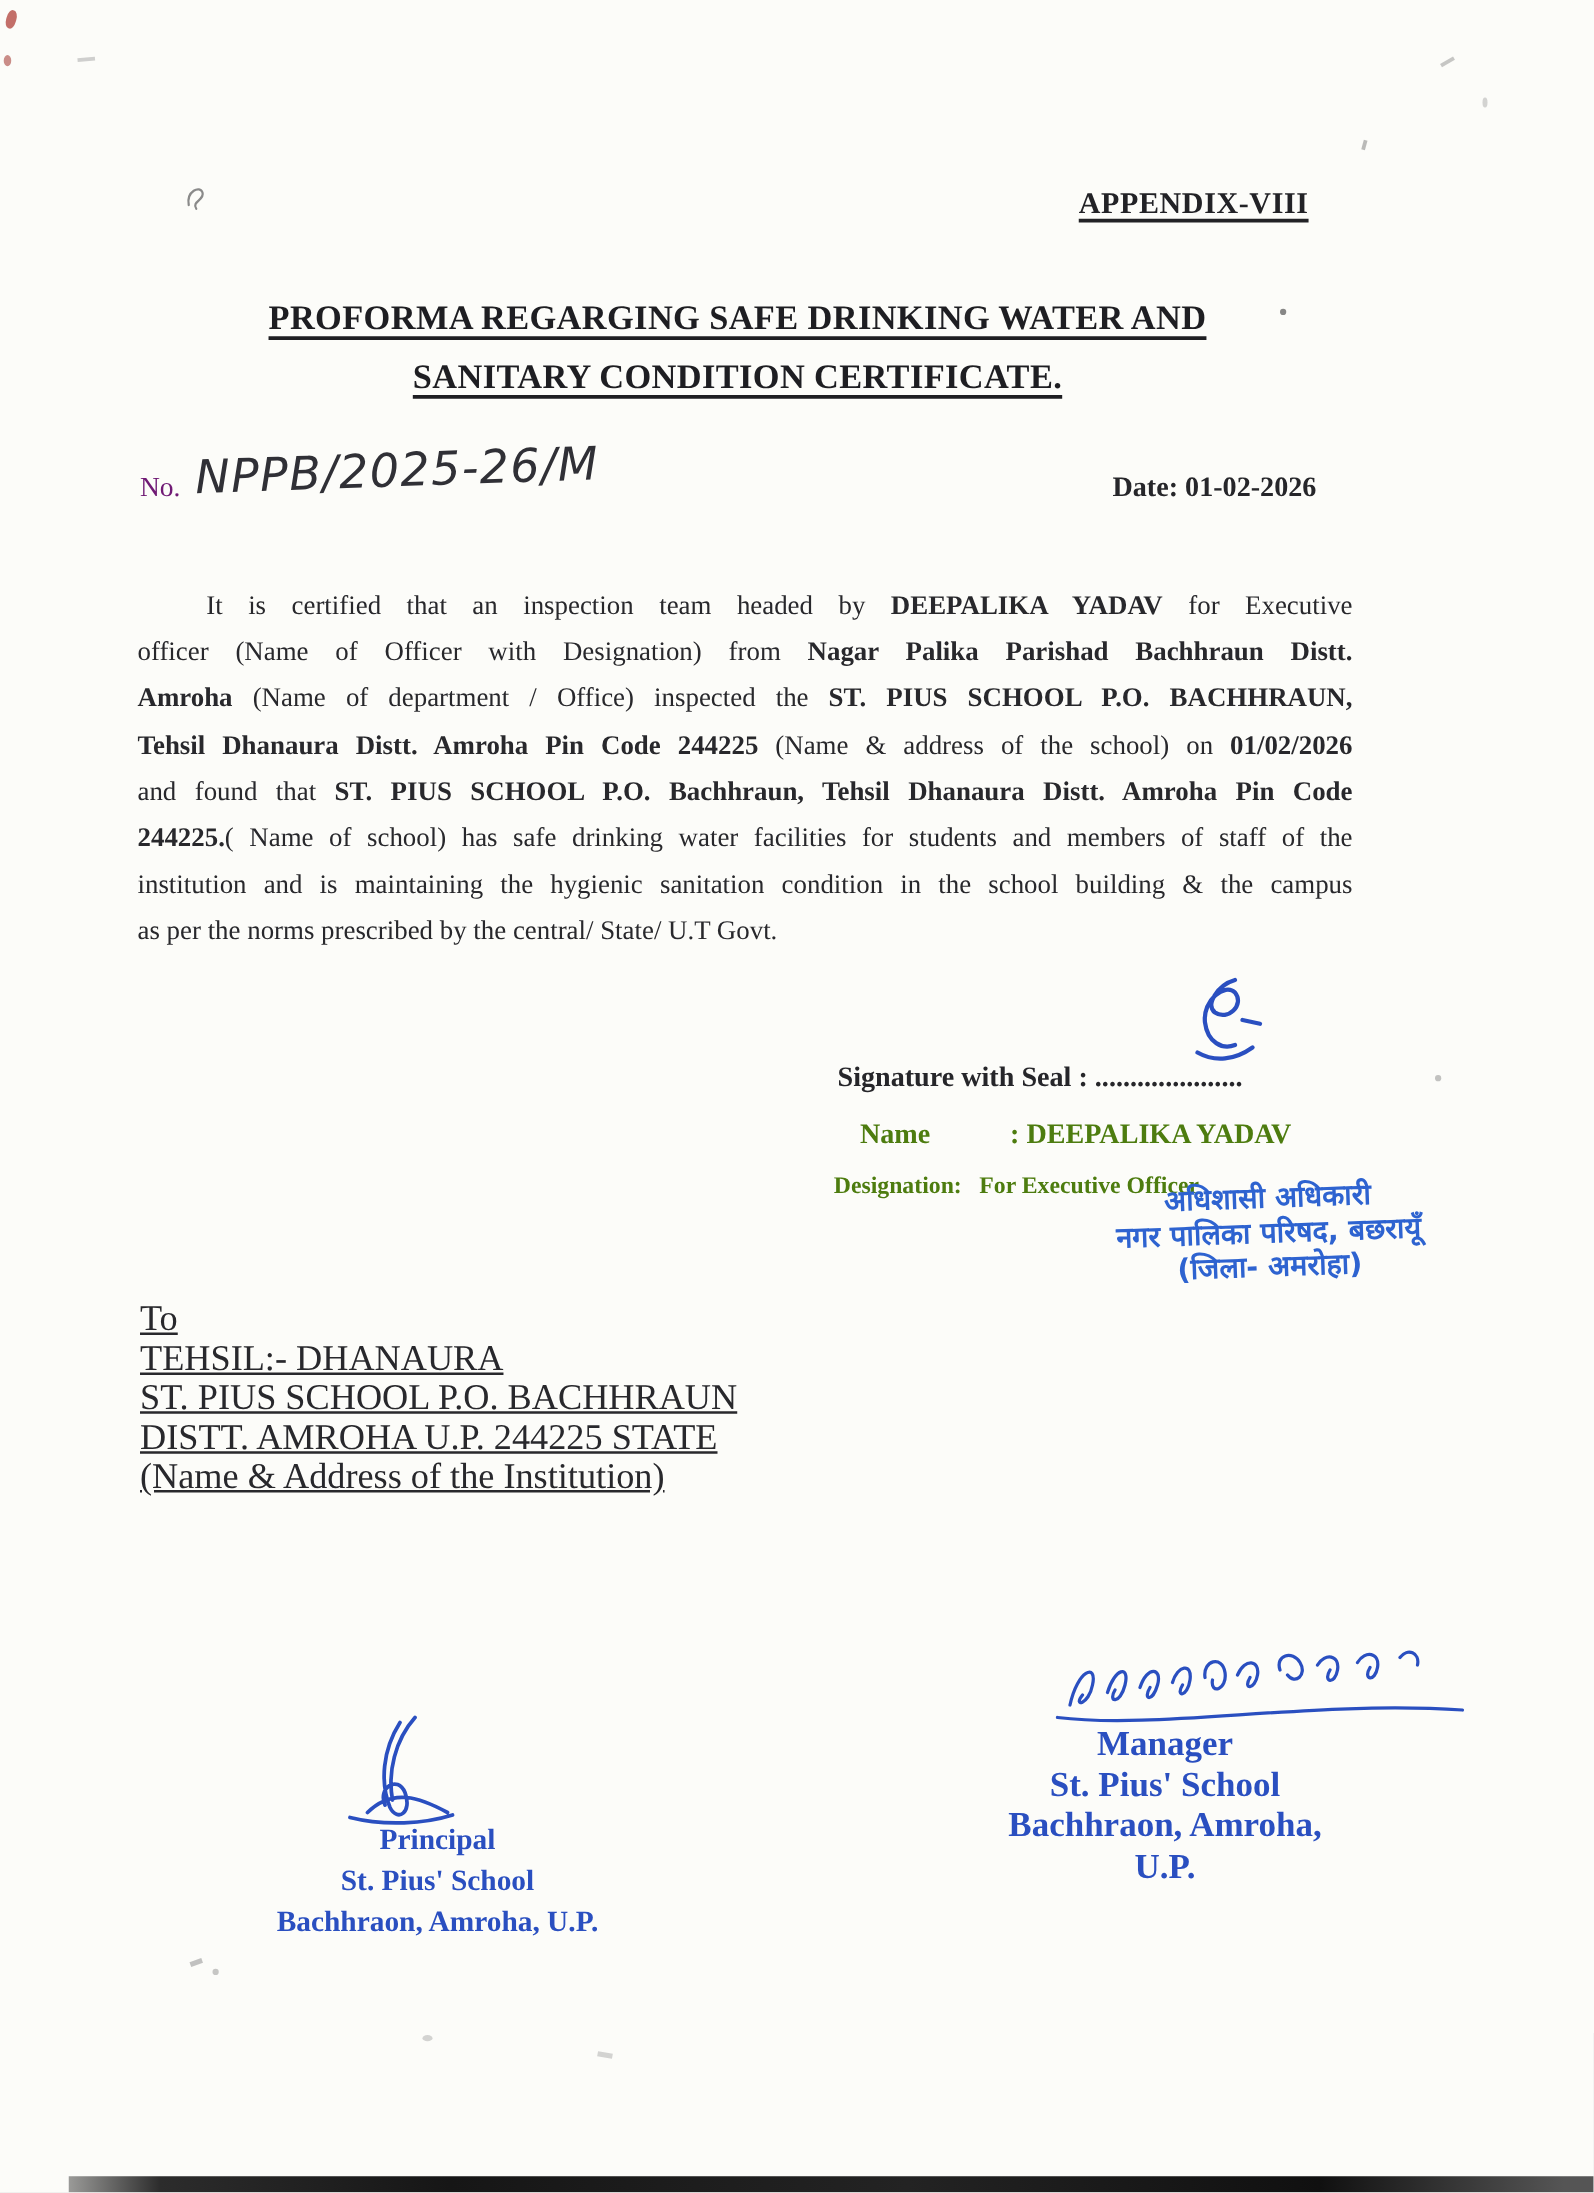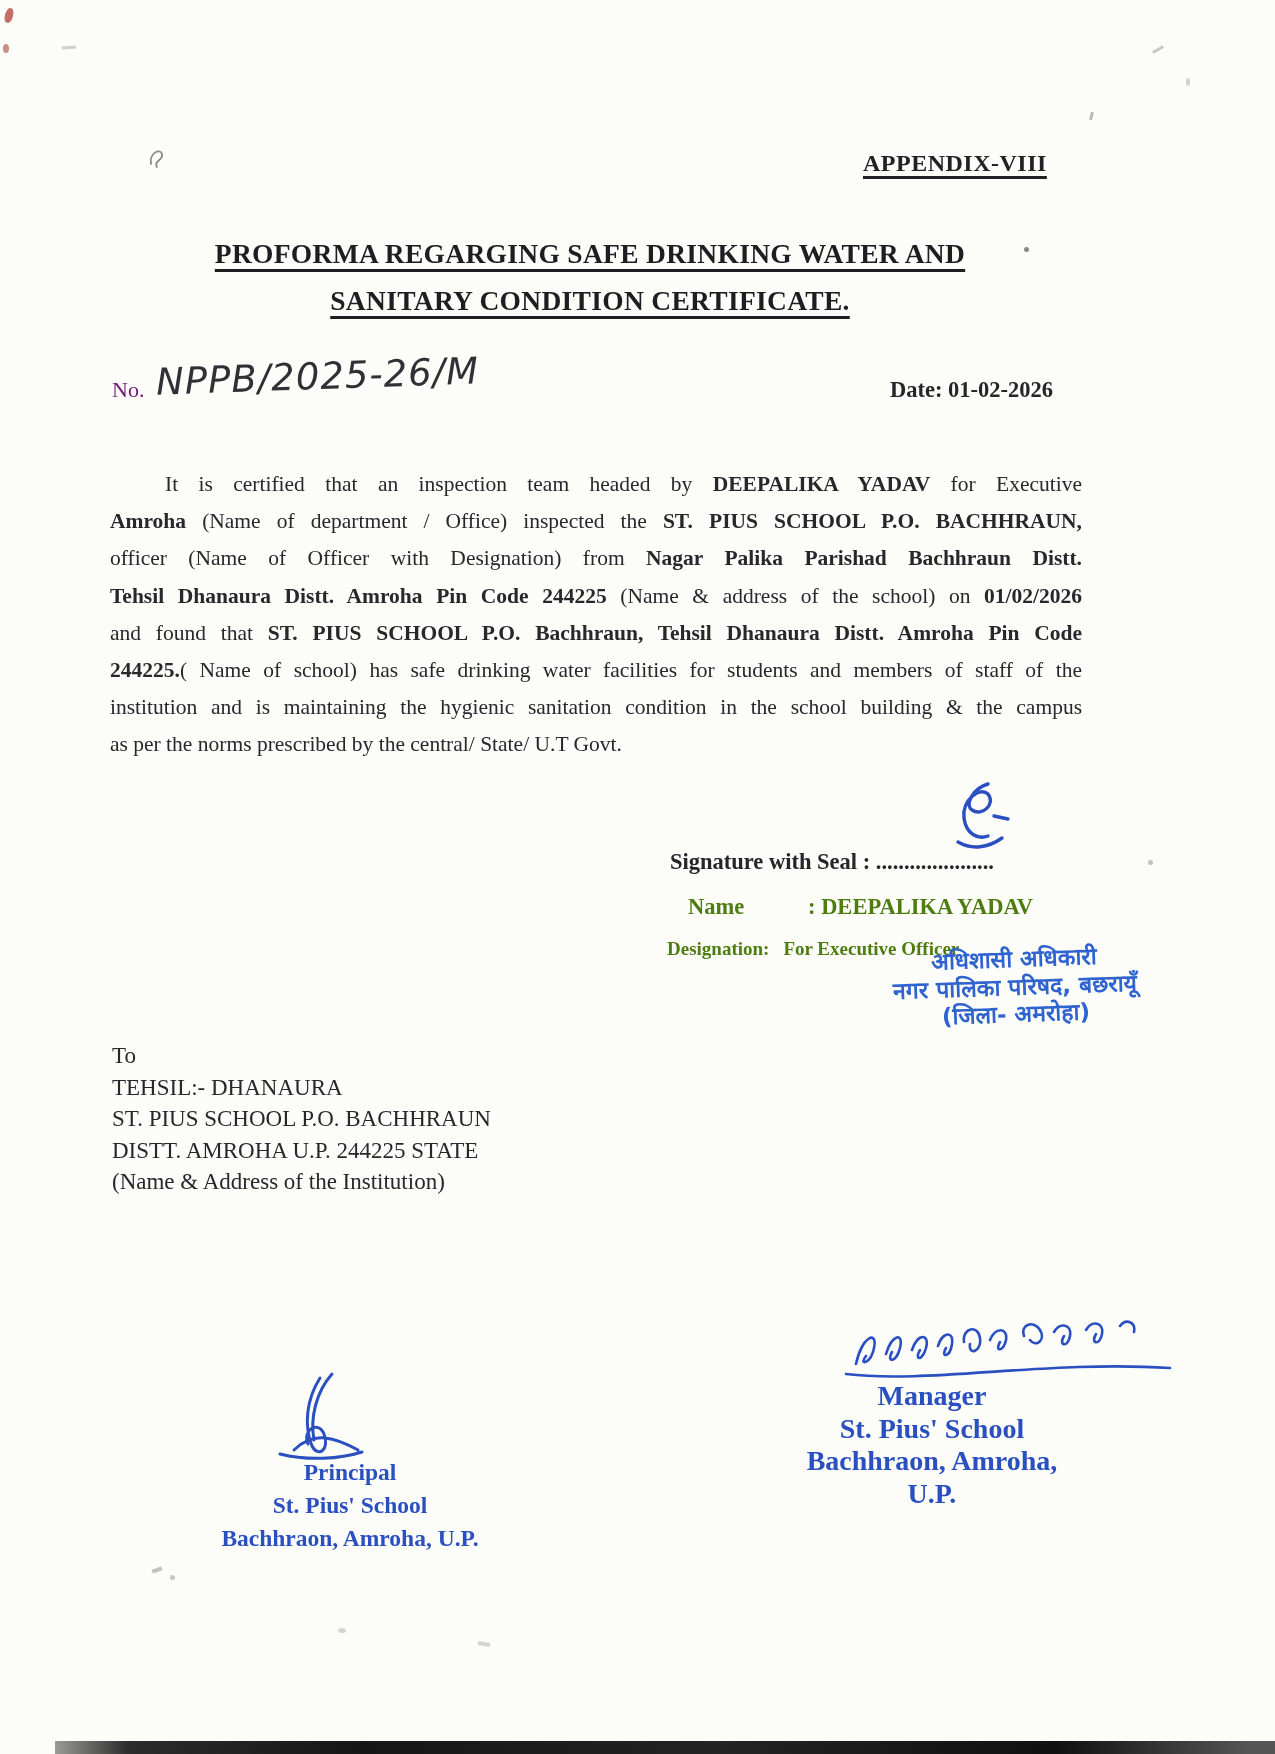--- a/index.html
+++ b/index.html
@@ -38,21 +38,21 @@
   .name-row .nlabel{display:inline-block;width:120px;}
   .desig-row{left:667px;top:938px;font-size:19px;font-weight:bold;color:#4d7c0f;}
   .desig-row .dvalue{margin-left:14px;}
 
   .stamp{
     left:848px;top:946px;width:334px;text-align:center;transform:rotate(-2deg);
     color:var(--stamp-blue,#2e63d0);font-weight:bold;font-size:23px;line-height:27.5px;
     font-family:"DejaVu Sans", sans-serif;
   }
 
-  .recipient{left:112px;top:1040px;font-size:23px;line-height:31.6px;color:#28282c;}
+  .recipient{left:112px;top:1040px;font-size:29px;line-height:31.6px;color:#28282c;text-decoration:underline;}
 
   .principal-text{
     left:205px;top:1456px;width:290px;text-align:center;
     font-size:23.5px;font-weight:bold;color:var(--ink-blue,#2a4fc0);line-height:33px;
   }
   .manager-text{
     left:782px;top:1380px;width:300px;text-align:center;
     font-size:28px;font-weight:bold;color:var(--ink-blue,#2a4fc0);line-height:32.5px;
   }
   .inksvg{position:absolute;}
@@ -91,22 +91,22 @@
     <div><span class="tline">PROFORMA REGARGING SAFE DRINKING WATER AND</span></div>
     <div><span class="tline">SANITARY CONDITION CERTIFICATE.</span></div>
   </div>
 
   <div class="abs no-label">No.</div>
   <div class="abs no-value">NPPB/2025-26/M</div>
   <div class="abs date">Date: 01-02-2026</div>
 
   <div class="abs bodytext">
     <div class="bodyline first"><span>It is certified that an inspection team headed by </span><span class="b">DEEPALIKA YADAV</span><span> for Executive</span></div>
+    <div class="bodyline"><span>officer (Name of Officer with Designation) from </span><span class="b">Nagar Palika Parishad Bachhraun Distt.</span></div>
     <div class="bodyline"><span class="b">Amroha</span><span> (Name of department / Office) inspected the </span><span class="b">ST. PIUS SCHOOL P.O. BACHHRAUN,</span></div>
-    <div class="bodyline"><span>officer (Name of Officer with Designation) from </span><span class="b">Nagar Palika Parishad Bachhraun Distt.</span></div>
     <div class="bodyline"><span class="b">Tehsil Dhanaura Distt. Amroha Pin Code 244225</span><span> (Name &amp; address of the school) on </span><span class="b">01/02/2026</span></div>
     <div class="bodyline"><span>and found that </span><span class="b">ST. PIUS SCHOOL P.O. Bachhraun, Tehsil Dhanaura Distt. Amroha Pin Code</span></div>
     <div class="bodyline"><span class="b">244225.</span><span>( Name of school)  has safe drinking water facilities for students and members of staff of the</span></div>
     <div class="bodyline"><span>institution and is maintaining the hygienic sanitation condition in the school building &amp; the campus</span></div>
     <div class="bodyline last"><span>as per the norms prescribed by the central/ State/ U.T Govt.</span></div>
   </div>
 
   <svg class="inksvg" style="left:944px;top:778px;" width="70" height="80" viewBox="0 0 70 80">
     <path d="M44,6 C30,10 20,26 28,32 C38,39 52,26 44,16 C36,8 18,22 20,40 C22,56 34,62 44,58 M14,64 C28,72 44,70 58,60 M50,38 L64,41" stroke-width="3.4"></path>
   </svg>

